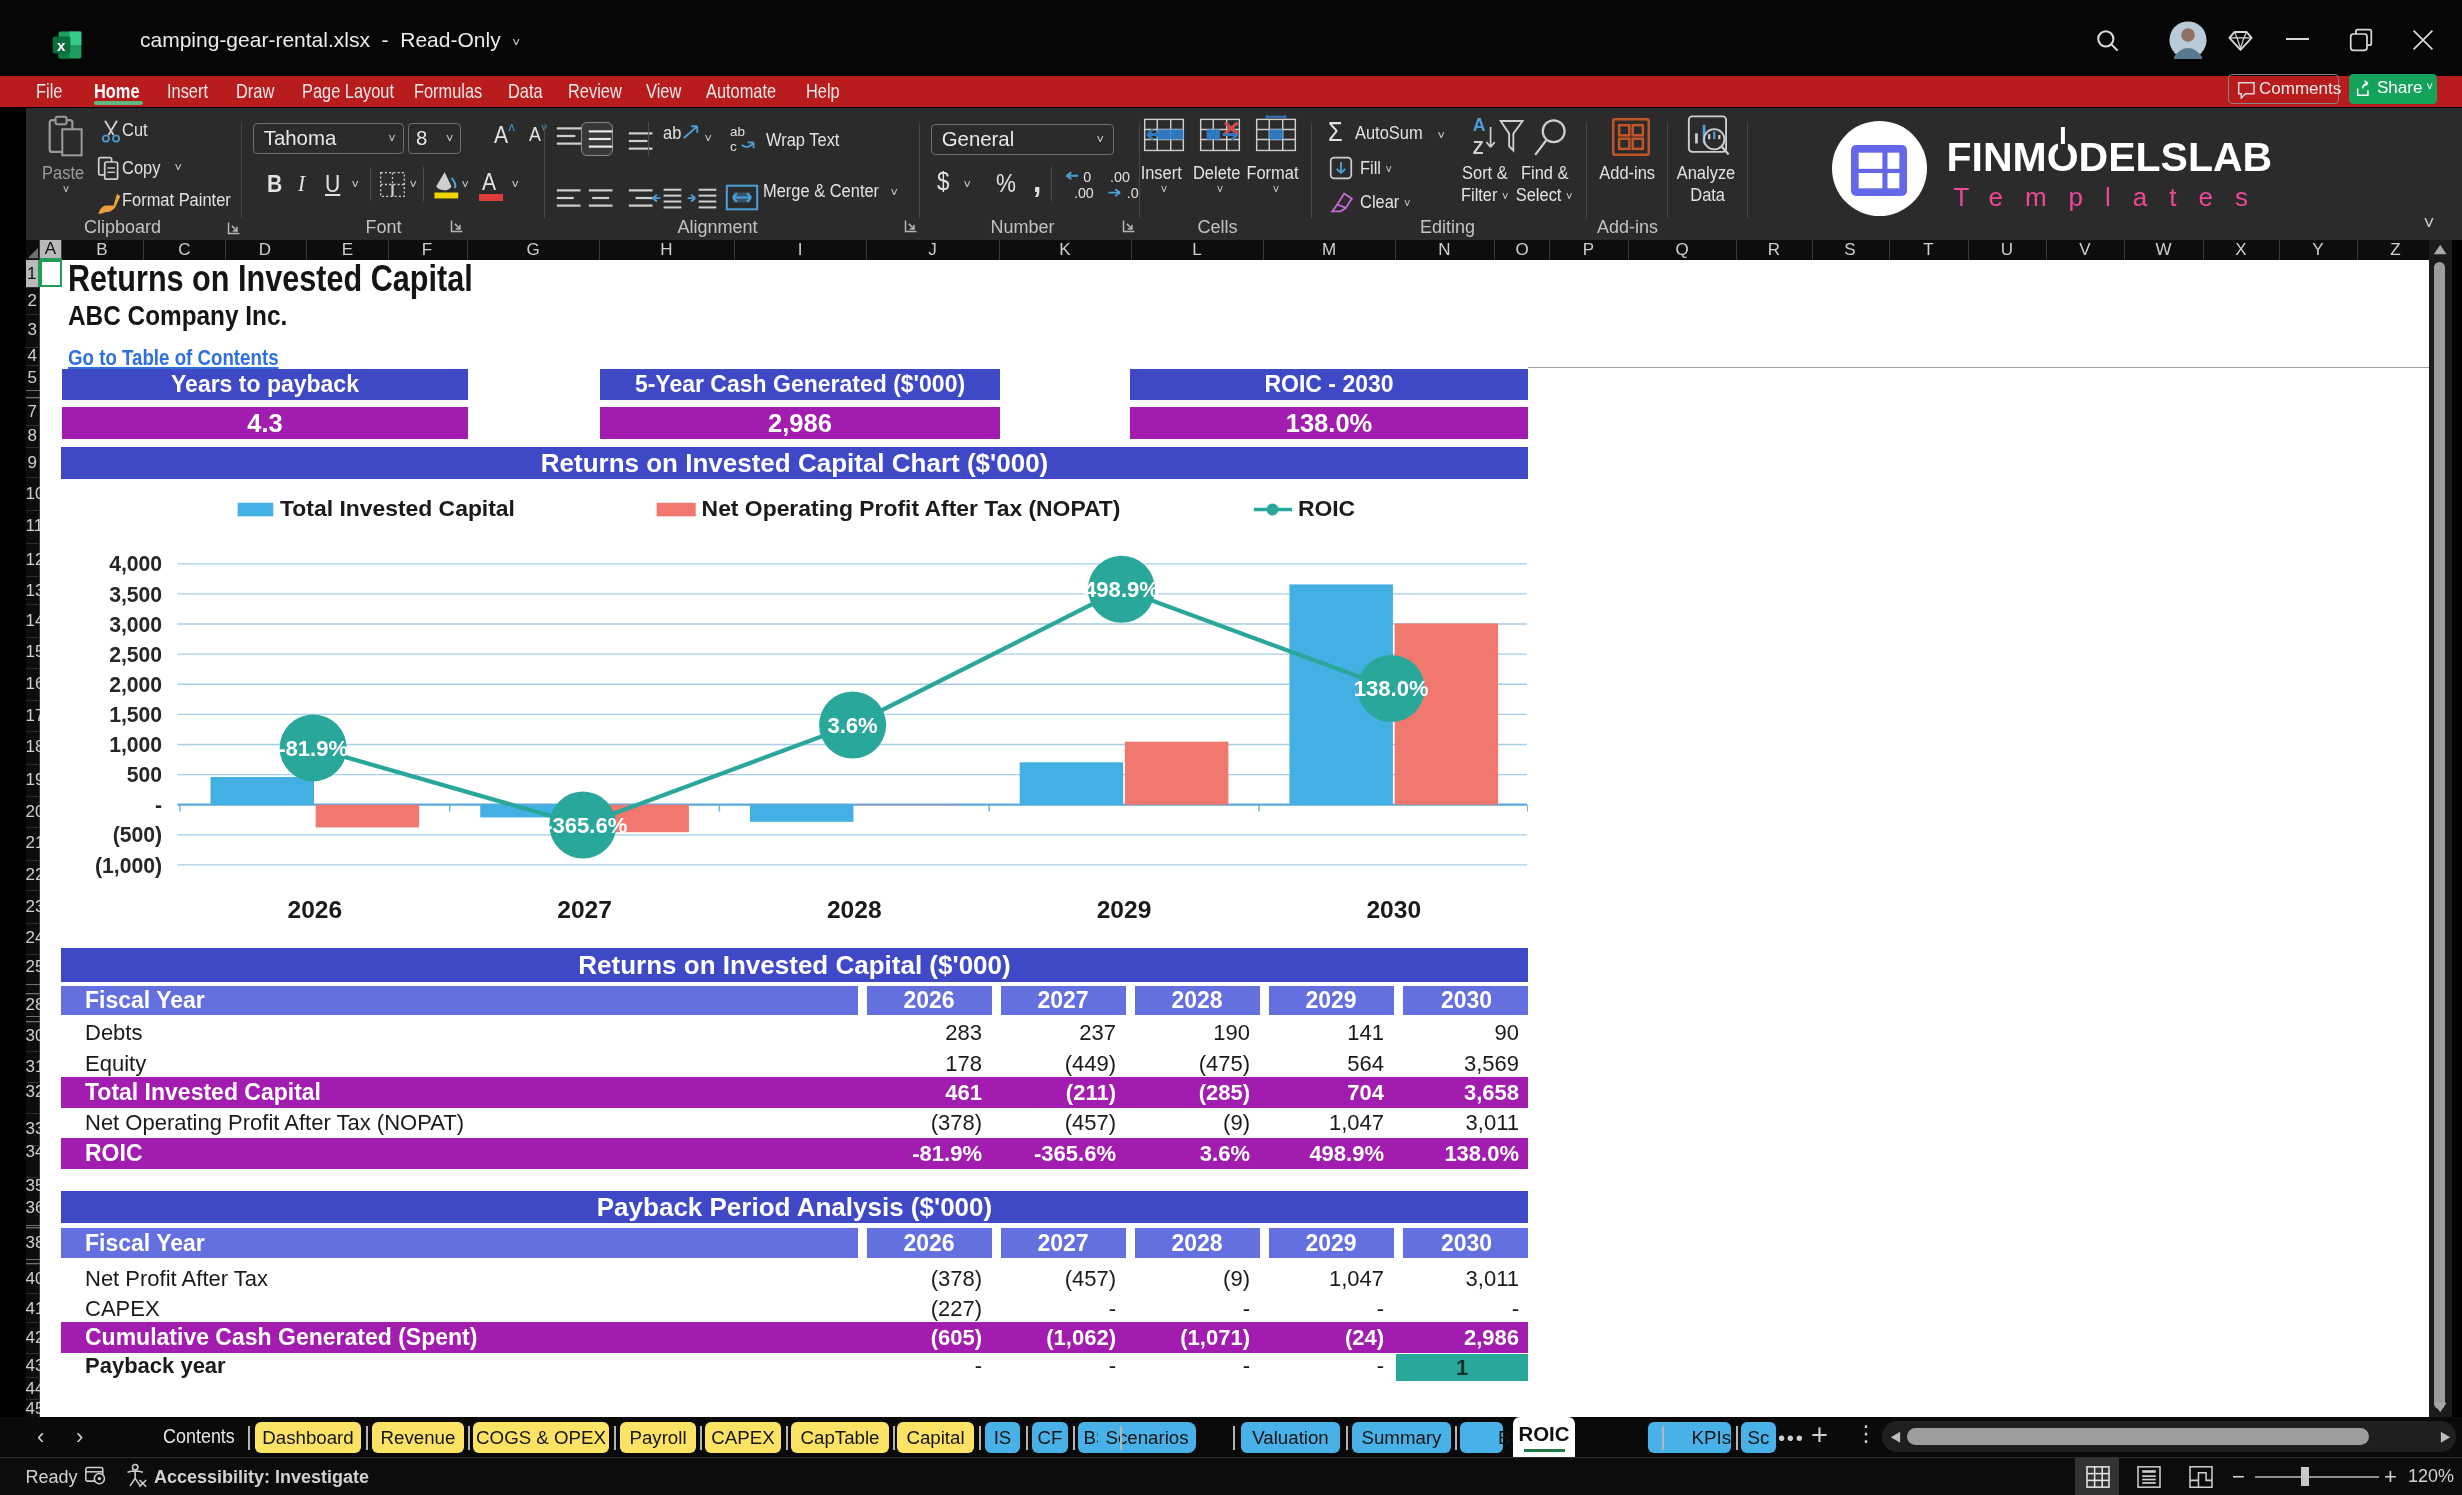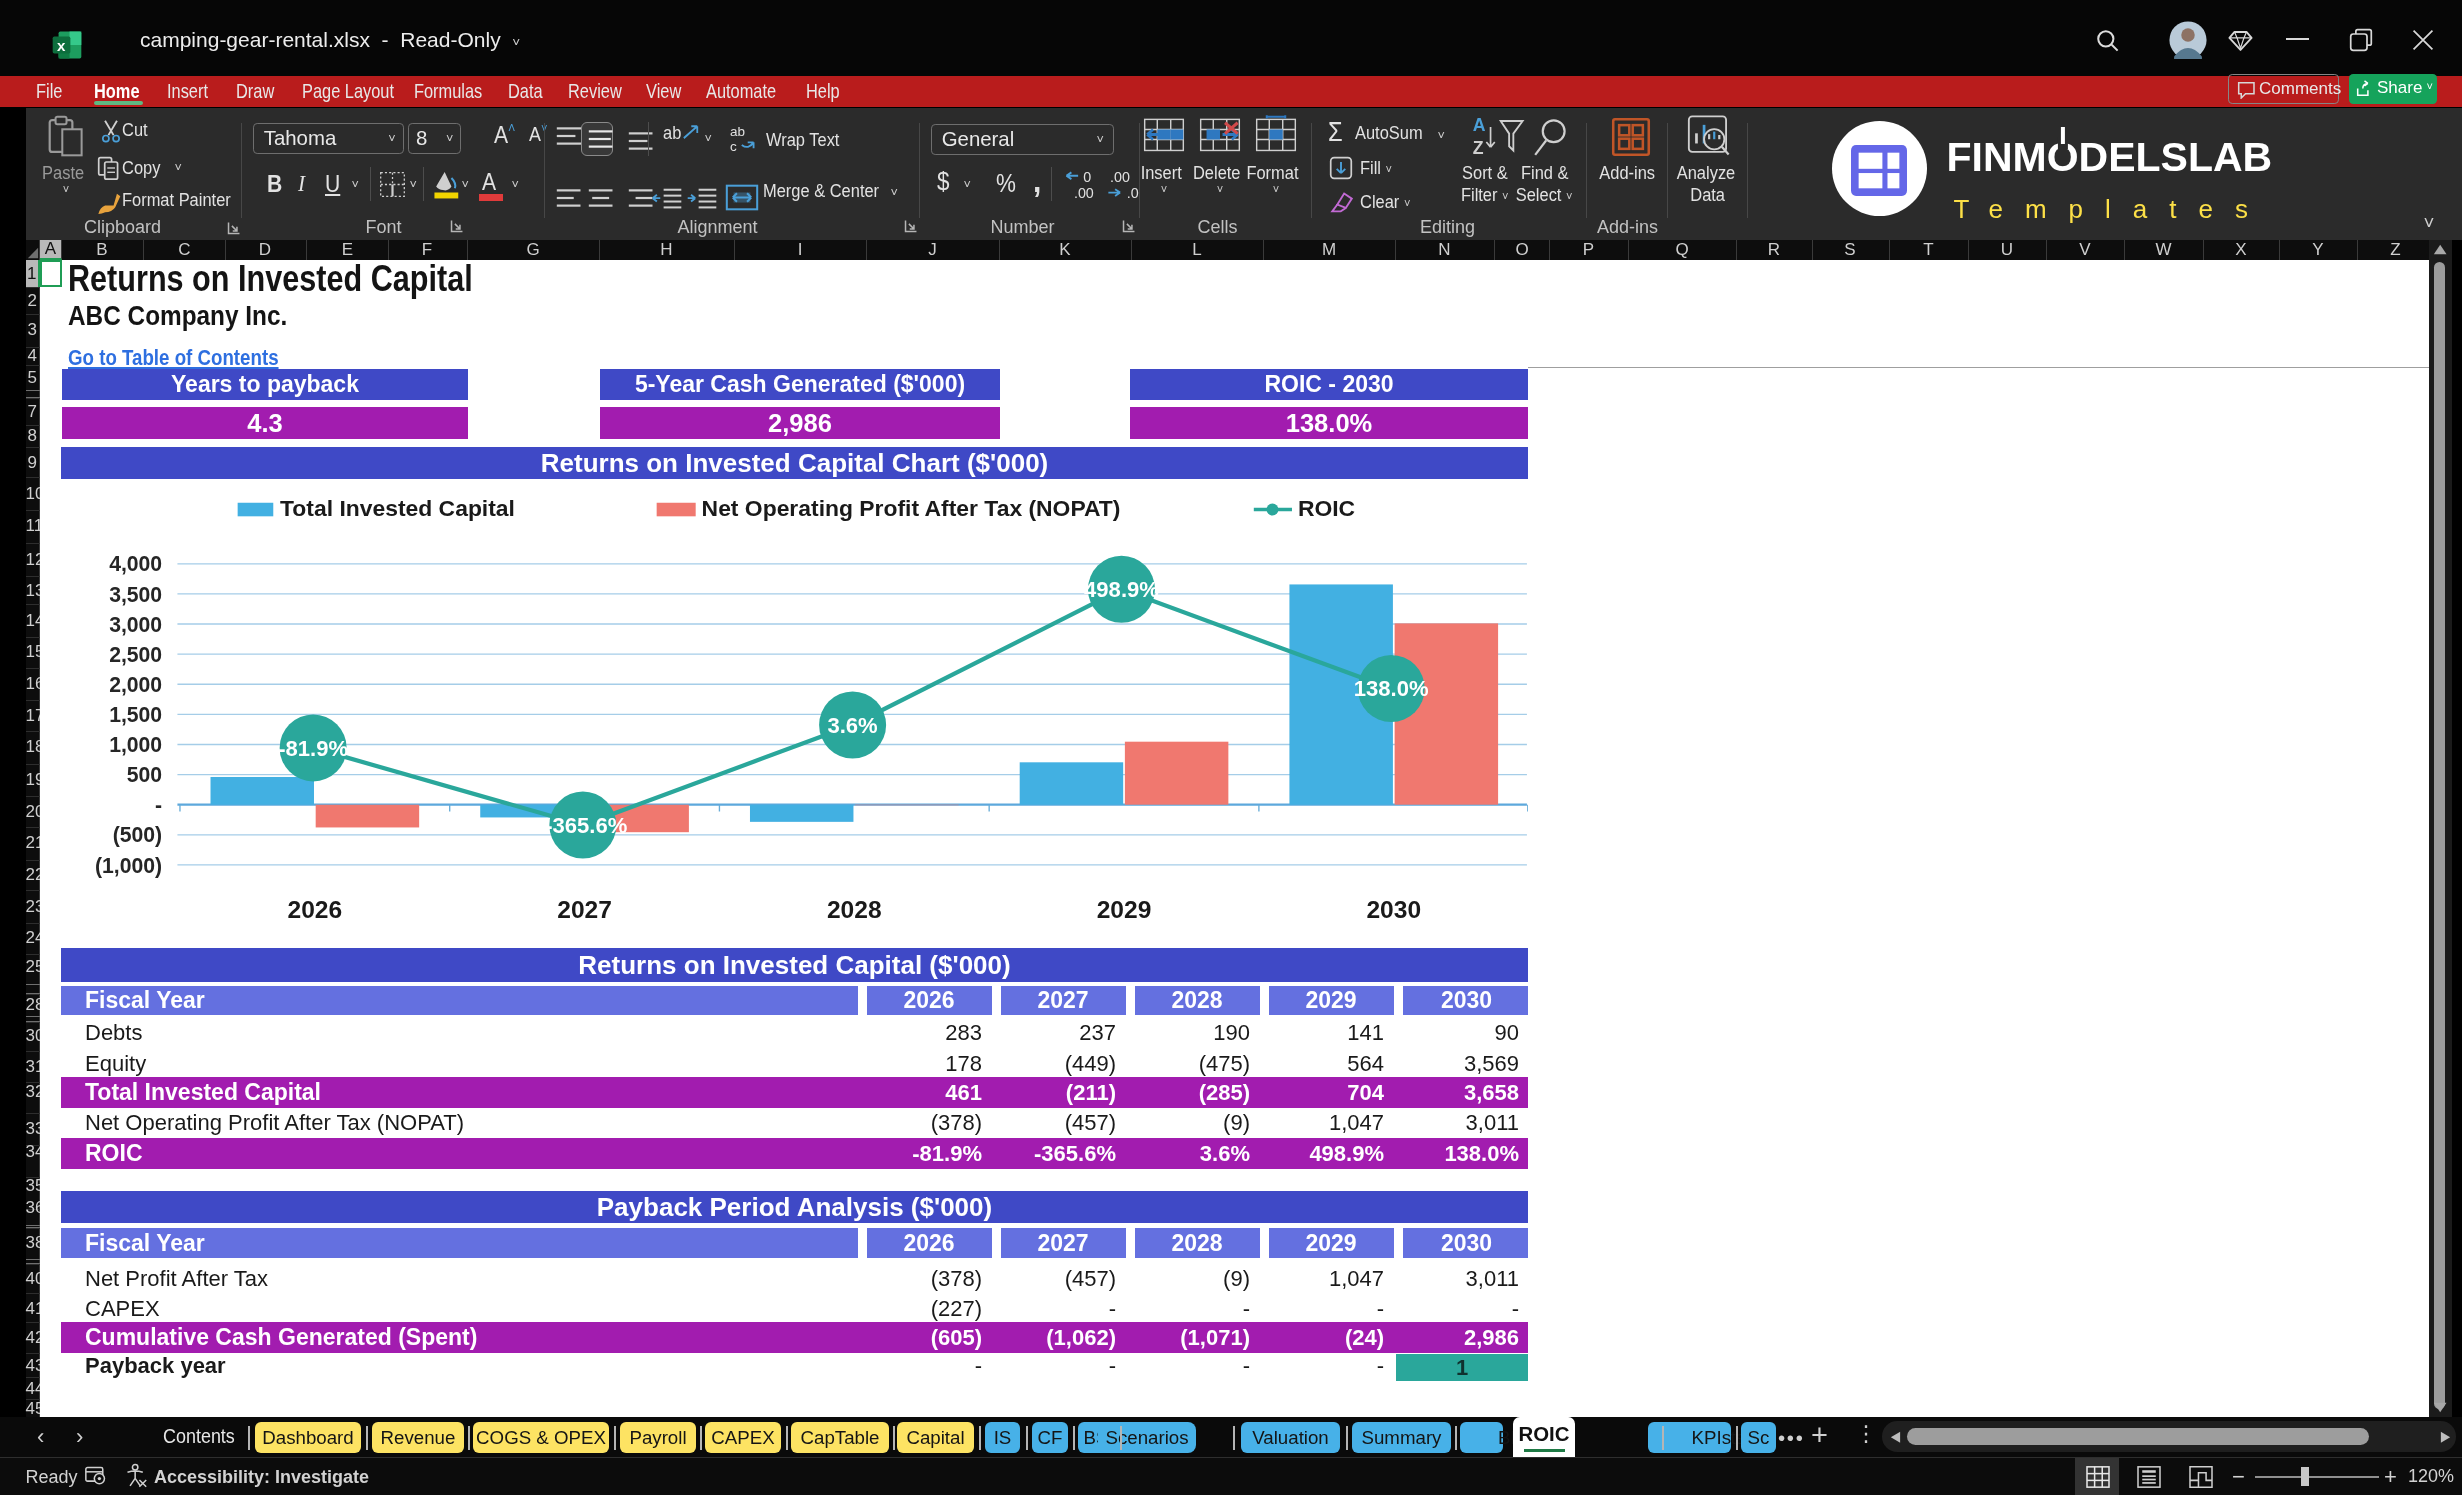--- a/index.html
+++ b/index.html
@@ -358,21 +358,21 @@
 <div class="rsep" style="left:1721px;"></div>
 <div class="abs" style="left:1806px;top:12.7px;width:95px;height:95px;border-radius:50%;background:#fff;"></div>
 <svg class="abs" style="left:1825px;top:37px;" width="56" height="51" viewBox="0 0 66 60">
 <rect x="0" y="0" width="66" height="60" rx="6" fill="#6467e8"></rect>
 <rect x="9" y="9" width="28" height="19" fill="#fff"></rect>
 <rect x="43" y="9" width="14" height="19" fill="#fff"></rect>
 <rect x="9" y="33" width="28" height="18" fill="#fff"></rect>
 <rect x="43" y="33" width="14" height="18" fill="#fff"></rect>
     </svg>
 <div class="abs" style="left:1921px;top:26px;font-size:41px;font-weight:bold;color:#fff;">FINM<span style="position:relative;">O<span style="position:absolute;left:50%;top:2.5px;transform:translateX(-50%);width:10.2px;height:12px;background:#2b2b2b;"></span><span style="position:absolute;left:50%;top:-6.8px;transform:translateX(-50%);width:4.2px;height:17px;background:#fff;"></span></span>DELSLAB</div>
-<div class="abs" style="left:1928px;top:74px;font-size:26px;color:#fde047;letter-spacing:22px;margin-top:12px;">Templates</div>
+<div class="abs" style="left:1928px;top:74px;font-size:26px;color:#ec4899;letter-spacing:22px;">Templates</div>
 <div class="abs chev" style="left:2398px;top:104px;font-size:18.7px;">˅</div>
 </div>
 <div class="abs" style="left:25.5px;top:240px;width:2404px;height:20.4px;background:#0d0d0d;">
 <div class="abs" style="left:0;top:0;width:14.4px;height:20.4px;border-right:0.8px solid #3a3a3a;"></div>
 <svg class="abs" style="left:1.7px;top:6.8px;" width="12" height="12" viewBox="0 0 14 14">
       <path d="M13 1 L13 13 L1 13 Z" fill="#6f6f6f"></path>
     </svg>
 <div class="colcell" style="left:14.4px;width:22px;background:#b9b9b9;color:#111;border-bottom:2.5px solid #1f9d55;line-height:18px;">A</div>
 <div class="colcell" style="left:36px;width:82px;">B</div>
 <div class="colcell" style="left:119px;width:81px;">C</div>

